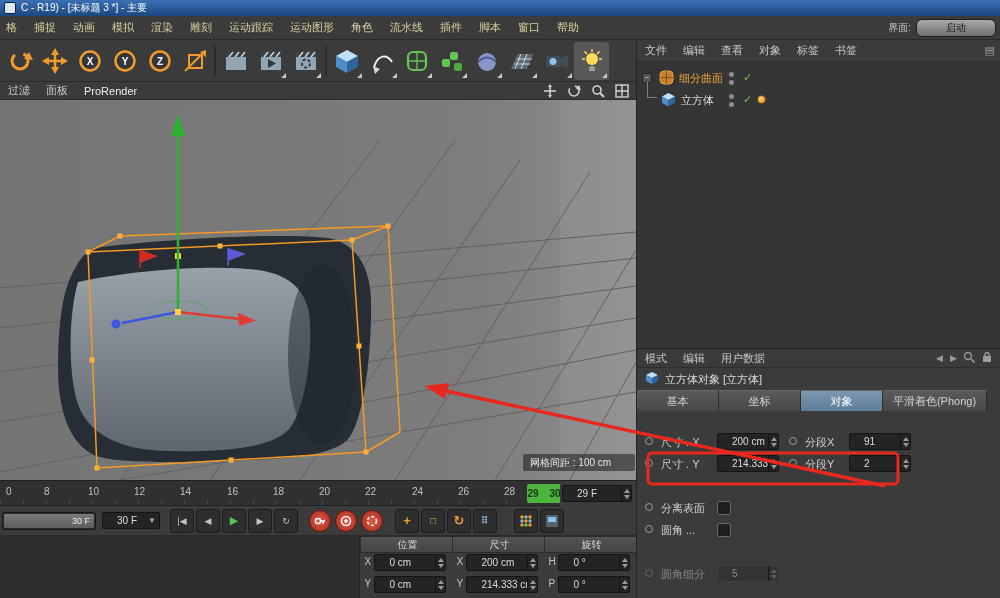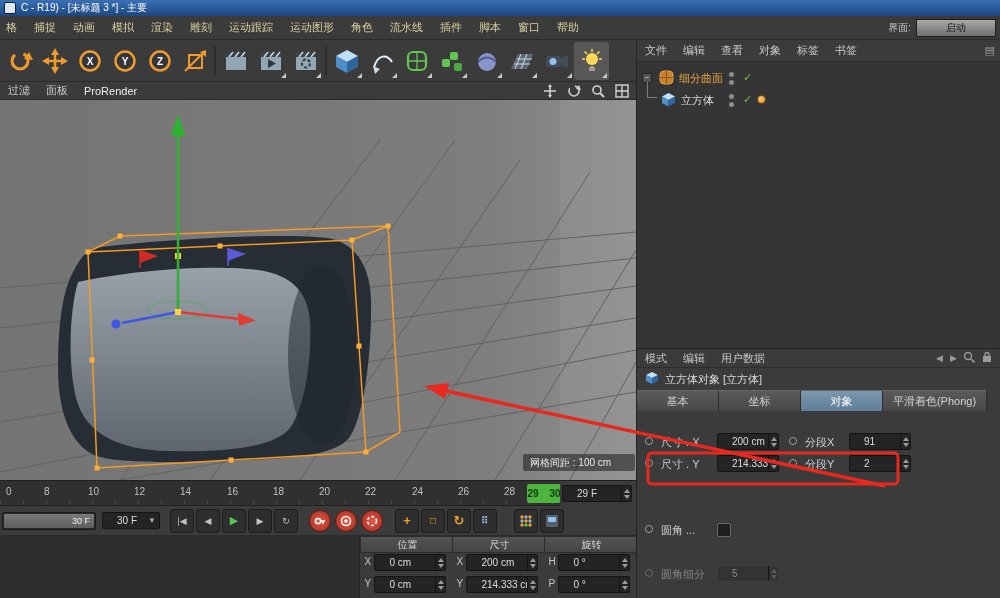--- a/index.html
+++ b/index.html
@@ -10,21 +10,21 @@
   
   #titlebar{left:0;top:0;width:1000px;height:16px;background:linear-gradient(#3a70b5,#1c477f);
             display:flex;align-items:center;padding-left:4px;color:#fff;font-size:10px;gap:5px}
   #titlebar .appicon{width:10px;height:10px;background:#dce8f4;border-radius:2px;border:1px solid #123}
   #menubar{left:0;top:16px;width:1000px;height:24px;background:#3b3b3b;border-bottom:1px solid #2a2a2a;
            display:flex;align-items:center;padding-left:6px}
   .mi{color:#d8d0a0;font-size:11px;margin-right:17px;white-space:nowrap;cursor:default}
   #iface{position:absolute;right:4px;top:3px;display:flex;align-items:center;gap:5px}
   #iface .lbl{color:#c3c3c3;font-size:10px}
   #iface .drop{width:78px;height:16px;background:linear-gradient(#a9a9a9,#6f6f6f);border:1px solid #1d1d1d;
-               border-radius:0;color:#151515;font-size:10px;display:flex;align-items:center;justify-content:center}
+               border-radius:6px;color:#151515;font-size:10px;display:flex;align-items:center;justify-content:center}
 
   
   #toolbar{left:0;top:40px;width:636px;height:42px;background:#3b3b3b;border-bottom:1px solid #2a2a2a;
            display:flex;align-items:center;padding-left:2px}
   .tool{width:35px;height:38px;display:flex;align-items:center;justify-content:center;position:relative;border-radius:3px}
   .tool.more:after{content:"";position:absolute;right:2px;bottom:2px;width:0;height:0;
                    border-left:5px solid transparent;border-bottom:5px solid #c9c9c9}
   .tsep{width:2px;height:30px;background:#2c2c2c;margin:0 2px}
 
   
@@ -635,20 +635,25 @@
       <div class="fld abs" style="left:212px;top:2px;width:62px">
         <span class="val">2</span>
           <span class="spin">
             <i class="up"></i>
             <i class="dn"></i>
           </span>
         </div>
     </div>
 
 
+    <div class="arow" style="top:66px">
+      <span class="adot" style="left:8px"></span>
+      <span class="albl" style="left:24px">分离表面</span>
+      <span class="cbox" style="left:80px"></span>
+    </div>
 
     <div class="arow" style="top:88px">
       <span class="adot" style="left:8px"></span>
       <span class="albl" style="left:24px">圆角 ...</span>
       <span class="cbox" style="left:80px"></span>
     </div>
 
 
     <div class="arow" style="top:132px">
       <span class="adot dim" style="left:8px"></span>

